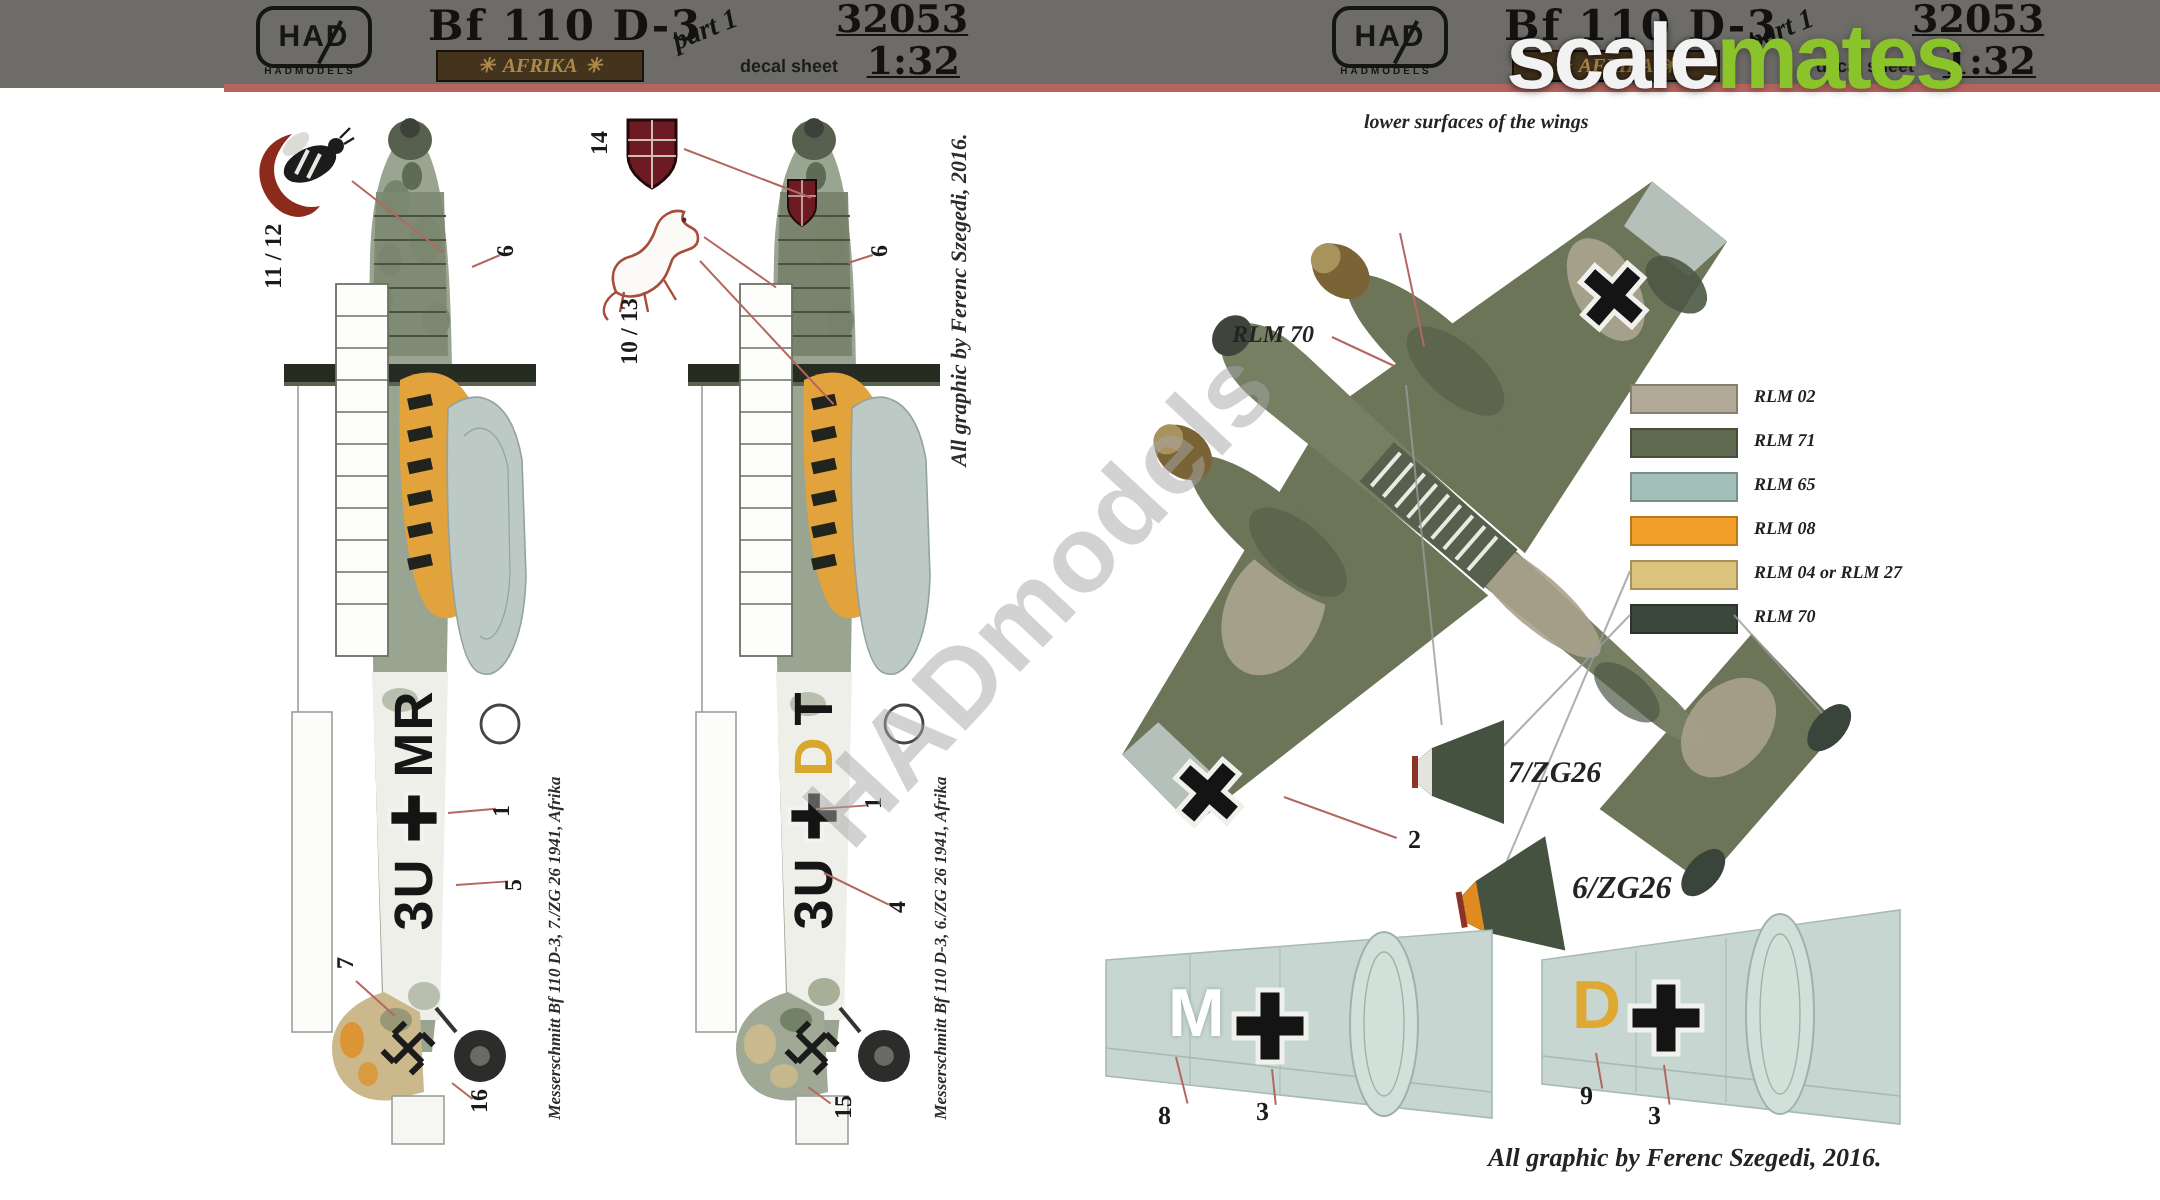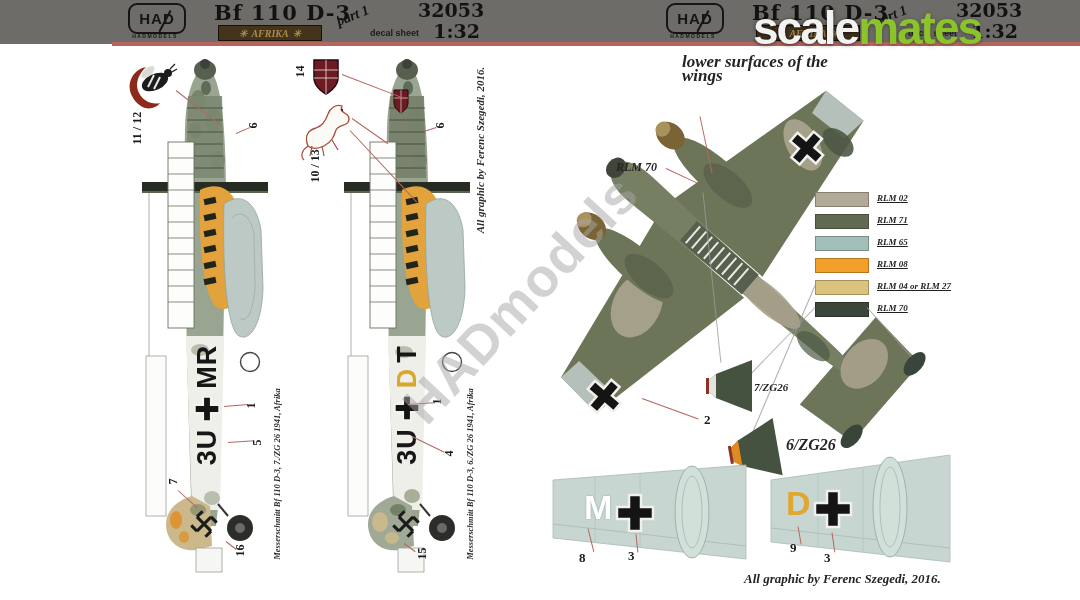--- a/index.html
+++ b/index.html
@@ -16,21 +16,21 @@
   .logoslash{position:absolute;left:34px;top:4px;width:1.5px;height:24px;background:#151515;transform:rotate(28deg);}
   .logosub{position:absolute;left:6px;top:33px;width:62px;text-align:center;
            font:bold 5px "Liberation Sans",sans-serif;letter-spacing:1.5px;color:#151515;}
   .htitle{position:absolute;left:96px;top:0px;font:bold 21px "DejaVu Serif",serif;color:#131211;letter-spacing:1px;}
   .hbadge{position:absolute;left:100px;top:25px;width:102px;height:14px;background:#44331d;
           border:1px solid #191208;color:#ad8a4a;font:bold italic 10px "Liberation Serif",serif;
           display:flex;align-items:center;justify-content:center;gap:4px;}
   .hpart{position:absolute;left:218px;top:8px;font:bold italic 14px "Liberation Serif",serif;
          color:#131313;transform:rotate(-22deg);}
   .hsheet{position:absolute;left:252px;top:28px;font:bold 9px "Liberation Sans",sans-serif;color:#1c1c1c;}
-  .hnums{position:absolute;left:300px;top:0px;width:62px;text-align:right;color:#131211;}
+  .hnums{position:absolute;left:300px;top:0px;width:62px;text-align:right;color:#131211;text-decoration:underline;}
   .hno{font:bold 19px "DejaVu Serif",serif;line-height:21px;}
   .hscale{font:bold 19px "DejaVu Serif",serif;line-height:20px;}
   
   .smlogo{position:absolute;left:753px;top:1px;font:bold 46px "Liberation Sans",sans-serif;
           letter-spacing:-2px;white-space:nowrap;}
   .smlogo .p1{color:#f2f2f2;text-shadow:0 1px 4px rgba(0,0,0,.55),0 0 2px rgba(0,0,0,.4);}
   .smlogo .p2{color:#8bc32a;text-shadow:0 1px 4px rgba(0,0,0,.35);}
   
   .line{position:absolute;height:1px;background:#b4675f;transform-origin:0 50%;}
   .gline{background:#9b9b9b;opacity:.8;}
@@ -42,21 +42,21 @@
   .note{position:absolute;font:italic bold 12px "Liberation Serif",serif;color:#242424;line-height:14px;}
   
   .fuscode{position:absolute;width:150px;height:44px;transform:rotate(-90deg);
            display:flex;align-items:center;justify-content:center;gap:5px;
            font:bold 27px "Liberation Sans",sans-serif;color:#161616;letter-spacing:1px;}
   .yellowletter{color:#d9a62e;}
   
   .legrow{position:absolute;left:815px;height:14px;}
   .legsw{position:absolute;left:0;top:0;width:52px;height:13px;border:0.5px solid rgba(0,0,0,.25);}
   .leglab{position:absolute;left:62px;top:1px;font:italic bold 9px "Liberation Serif",serif;
-          color:#1f1f1f;white-space:nowrap;text-decoration:underline;}
+          color:#1f1f1f;white-space:nowrap;}
   
   .wmark{position:absolute;left:310px;top:268px;width:420px;text-align:center;
          font:bold 54px "Liberation Sans",sans-serif;color:rgba(165,165,165,0.5);
          transform:rotate(-47deg);pointer-events:none;z-index:40;letter-spacing:1px;}
   .topview{position:absolute;left:520px;top:70px;width:450px;height:420px;transform:rotate(41deg);}
   .wingletter{position:absolute;font:bold 34px "Liberation Sans",sans-serif;}
 </style>
 </head>
 <body>
 
@@ -373,21 +373,21 @@
 
       <g transform="translate(185,70)">
         <path d="M-17,-5.5 L-5.5,-5.5 L-5.5,-17 L5.5,-17 L5.5,-5.5 L17,-5.5 L17,5.5 L5.5,5.5 L5.5,17 L-5.5,17 L-5.5,5.5 L-17,5.5 Z" fill="#141414" stroke="#f0f0ec" stroke-width="2.5"></path>
       </g>
       <g transform="translate(195,390)">
         <path d="M-17,-5.5 L-5.5,-5.5 L-5.5,-17 L5.5,-17 L5.5,-5.5 L17,-5.5 L17,5.5 L5.5,5.5 L5.5,17 L-5.5,17 L-5.5,5.5 L-17,5.5 Z" fill="#141414" stroke="#f0f0ec" stroke-width="2.5"></path>
       </g>
     </svg>
   </div>
 
-  <div class="note" style="left:682px;top:55px;width:180px;font-size:17px;">lower surfaces of the wings</div>
+  <div class="note" style="left:682px;top:55px;width:180px;font-size:10px;">lower surfaces of the wings</div>
   <div class="note" style="left:616px;top:160px;">RLM 70</div>
   <div class="line" style="left:700px;top:116px;width:58px;transform:rotate(78deg);"></div>
   <div class="line" style="left:666px;top:168px;width:34px;transform:rotate(25deg);"></div>
 
   <div class="legrow" style="top:192px;">
     <div class="legsw" style="background: rgb(178, 170, 150);"></div>
     <div class="leglab">RLM 02</div>
   </div>
   <div class="legrow" style="top:214px;">
     <div class="legsw" style="background: rgb(95, 106, 81);"></div>
@@ -418,21 +418,21 @@
   <svg class="abs" style="left:704px;top:358px;" width="50" height="56" viewBox="0 0 50 56">
     <path d="M48,2 L12,16 L5,22 L5,34 L12,40 L48,54 Z" fill="#45523f"></path>
     <path d="M12,16 L5,22 L5,34 L12,40 Z" fill="#e3e3df"></path>
     <rect x="2" y="20" width="3" height="16" fill="#8c3326"></rect>
   </svg>
   <svg class="abs" style="left:726px;top:420px;transform:rotate(-10deg);" width="54" height="62" viewBox="0 0 54 62">
     <path d="M52,2 L14,18 L6,24 L6,38 L14,44 L52,60 Z" fill="#45523f"></path>
     <path d="M14,18 L6,24 L6,38 L14,44 Z" fill="#e08a20"></path>
     <rect x="3" y="22" width="3" height="18" fill="#8c3326"></rect>
   </svg>
-  <div class="note" style="left:754px;top:380px;font-size:11px;font-family:Liberation Serif, serif;">7/ZG26</div>
+  <div class="note" style="left:754px;top:380px;font-size:15px;font-family:Liberation Serif, serif;">7/ZG26</div>
   <div class="note" style="left:786px;top:438px;font-size:16px;">6/ZG26</div>
 
   <div class="line" style="left:642px;top:398px;width:60px;transform:rotate(20deg);"></div>
   <div class="num" style="left:704px;top:412px;">2</div>
 
   <svg class="abs" style="left:550px;top:462px;" width="200" height="100" viewBox="0 0 200 100">
     <path d="M3,18 L196,3 L196,97 L3,76 Z" fill="#c7d6d1" stroke="#a8bab4" stroke-width="0.8"></path>
     <line x1="45" y1="15" x2="45" y2="80" stroke="#b2c4be" stroke-width="0.8"></line>
     <line x1="90" y1="11" x2="90" y2="85" stroke="#b2c4be" stroke-width="0.8"></line>
     <path d="M3,62 L196,84" stroke="#a8bab4" stroke-width="0.8" fill="none"></path>

